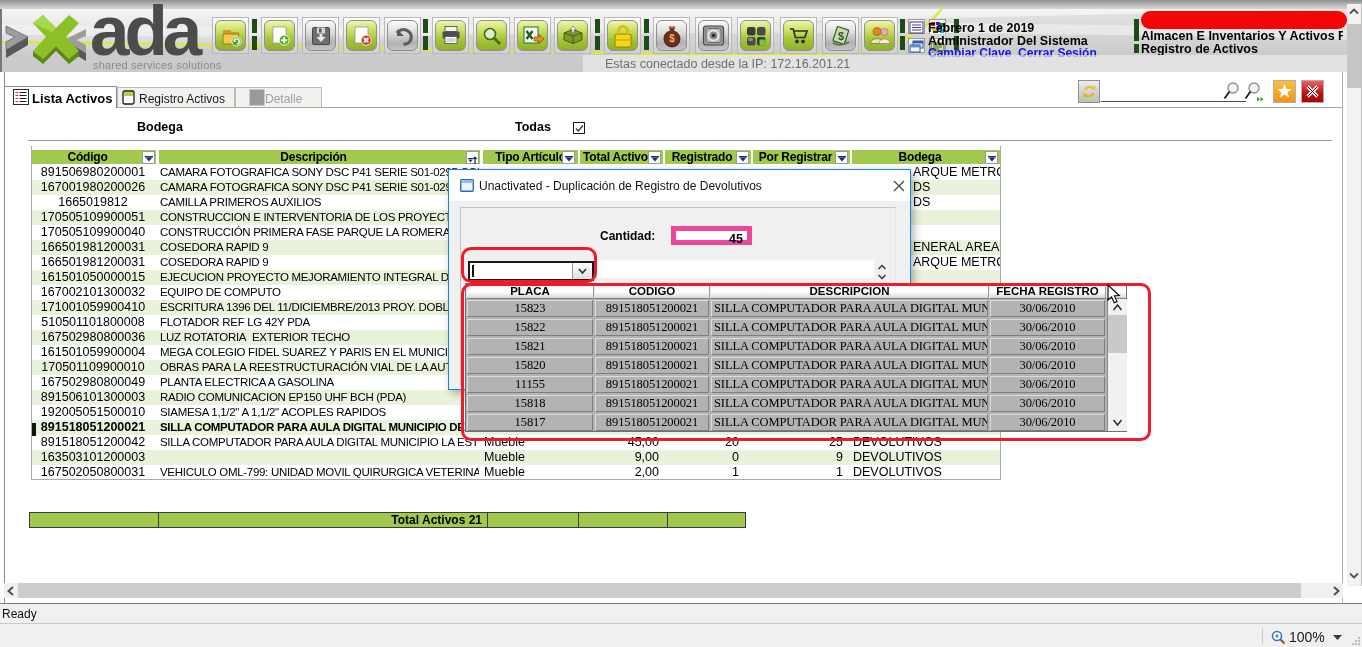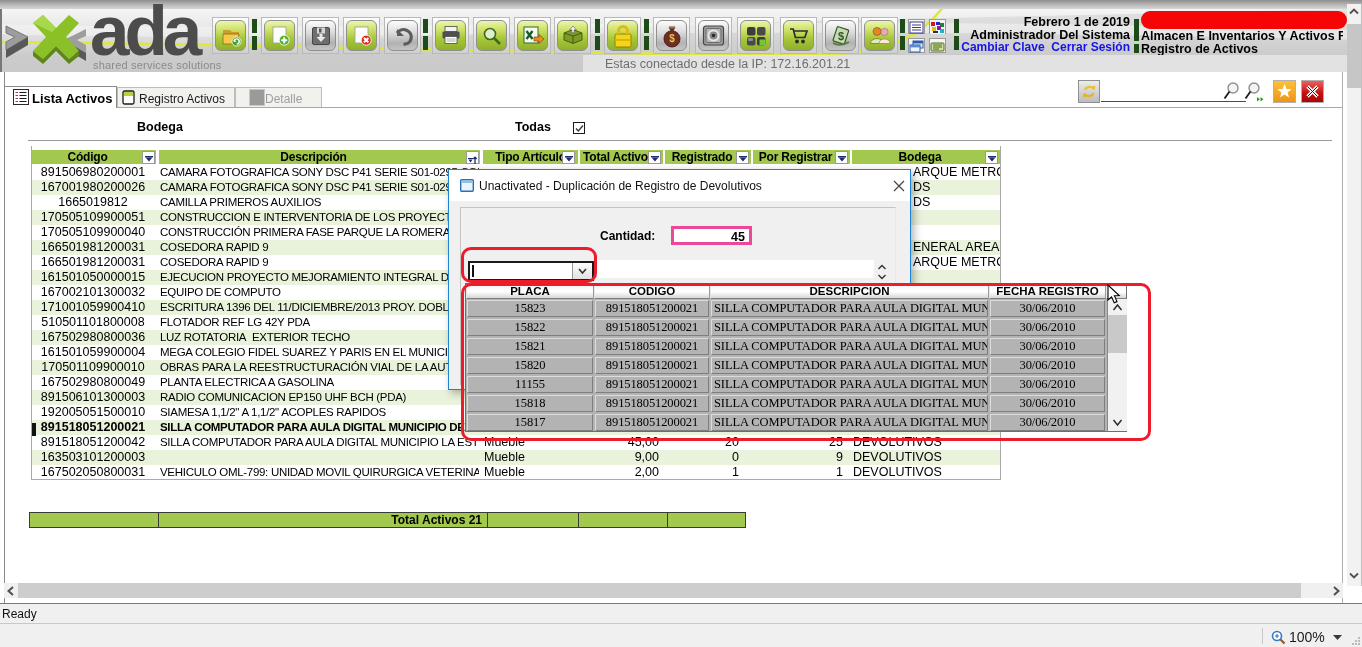--- a/index.html
+++ b/index.html
@@ -236,21 +236,21 @@
 <div class="si" style="left:929px;top:38px"><svg width="15" height="13" viewBox="0 0 15 13">
         <rect x="1" y="3" width="13" height="8" rx="1" fill="#cfe0a0" stroke="#4a6a1a" stroke-width="1"></rect>
         <path d="M3 5 h9 M3 7 h9 M3 9 h6" stroke="#4a6a1a" stroke-width="1"></path>
       </svg></div>
 <div class="sep" style="left:954px;top:19px"></div>
     <div class="sep" style="left:954px;top:36px"></div>
 <div class="sep" style="left:1134px;top:19px"></div>
     <div class="sep" style="left:1134px;top:32px;height:9px"></div>
     <div class="sep" style="left:1134px;top:44px;height:9px"></div>
 
-<div class="a hl" style="left:928px;top:16px;width:202px;text-align:right;font-size:12.5px">Febrero 1 de 2019<br>Administrador Del Sistema<br><span style="color:#1414e6;font-size:12px">Cambiar Clave&nbsp; Cerrar Sesión</span></div>
+<div class="a hl" style="left:928px;top:22px;width:202px;font-size:12.5px">Febrero 1 de 2019<br>Administrador Del Sistema<br><span style="color:#1414e6;font-size:12px">Cambiar Clave&nbsp; Cerrar Sesión</span></div>
 <div class="a" style="left:1141px;top:11px;width:206px;height:18px;background:#f50505;border-radius:9px"></div>
 <div class="a hl" style="left:1141px;top:30px;width:202px;overflow:hidden;font-size:12.5px;white-space:nowrap">Almacen E Inventarios Y Activos Fij<br>Registro de Activos</div>
 <div class="a" style="left:583px;top:55px;width:764px;height:17px;background:rgba(238,238,238,0.65)"></div>
     <div class="a" style="left:605px;top:57px;font-size:12.5px;color:#6e6e6e">Estas conectado desde la IP: 172.16.201.21</div>
 
 <div class="a" style="left:0;top:72px;width:1362px;height:531px;background:#fff"></div>
 <div class="a" style="left:4px;top:72px;width:1px;height:531px;background:#8a8a8a"></div>
 <div class="a" style="left:1342px;top:72px;width:1px;height:531px;background:#b0b0b0"></div>
 
 <div class="a" style="left:5px;top:107px;width:1337px;height:1px;background:#a8a8a8"></div>
@@ -471,21 +471,21 @@
   <svg style="position:absolute;left:11px;top:9px" width="14" height="13" viewBox="0 0 14 13">
         <rect x="0.7" y="0.7" width="12.6" height="11.6" rx="1" fill="#eaf4fd" stroke="#2e6db4" stroke-width="1.4"></rect>
         <rect x="1.4" y="1.4" width="11.2" height="2.6" fill="#8ec1e8"></rect>
       </svg>
   <div style="position:absolute;left:30px;top:9px;font-size:12px;color:#111;white-space:nowrap">Unactivated - Duplicación de Registro de Devolutivos</div>
   <svg style="position:absolute;left:444px;top:10px" width="12" height="12" viewBox="0 0 12 12">
         <path d="M1 1 L11 11 M11 1 L1 11" stroke="#444" stroke-width="1.2"></path>
       </svg>
   <div style="position:absolute;left:11px;top:37px;width:436px;height:178px;border-top:1px solid #c4c4c4;border-left:1px solid #c4c4c4;border-right:1px solid #e8e8e8;box-sizing:border-box"></div>
   <div class="b" style="position:absolute;left:151px;top:59px;font-size:12px">Cantidad:</div>
-  <div class="b" style="position:absolute;left:222px;top:56px;width:81px;height:19px;background:#fff;border:3px solid #ec4899;box-sizing:border-box;font-size:12.5px;line-height:17px;text-align:right;padding-right:4px">45</div>
+  <div class="b" style="position:absolute;left:222px;top:56px;width:81px;height:19px;background:#fff;border:5px solid #ec4899;box-sizing:border-box;font-size:12.5px;line-height:17px;text-align:right;padding-right:4px">45</div>
   <div class="b" style="position:absolute;left:26px;top:91px;font-size:14px">Placa Referencia</div>
   <div style="position:absolute;left:19px;top:91px;width:126px;height:20px;background:#fff;border:2px solid #1a1a1a;box-sizing:border-box">
     <div style="position:absolute;left:2px;top:2px;width:1.5px;height:12px;background:#111"></div>
     <div style="position:absolute;right:0;top:0;width:19px;height:16px;background:linear-gradient(#fdfdfd,#e0e0e0);border-left:1px solid #999"><svg width="19" height="16" viewBox="0 0 19 16">
             <path d="M6 6 l3.5 4 3.5 -4" stroke="#333" stroke-width="1.6" fill="none"></path>
           </svg></div>
   </div>
   <div style="position:absolute;left:148px;top:90px;width:277px;height:18px;background:#fff"></div>
   <svg style="position:absolute;left:427px;top:93px" width="12" height="19" viewBox="0 0 12 19">
         <path d="M2.5 6 L6 2.5 L9.5 6" stroke="#333" stroke-width="1.4" fill="none"></path>

